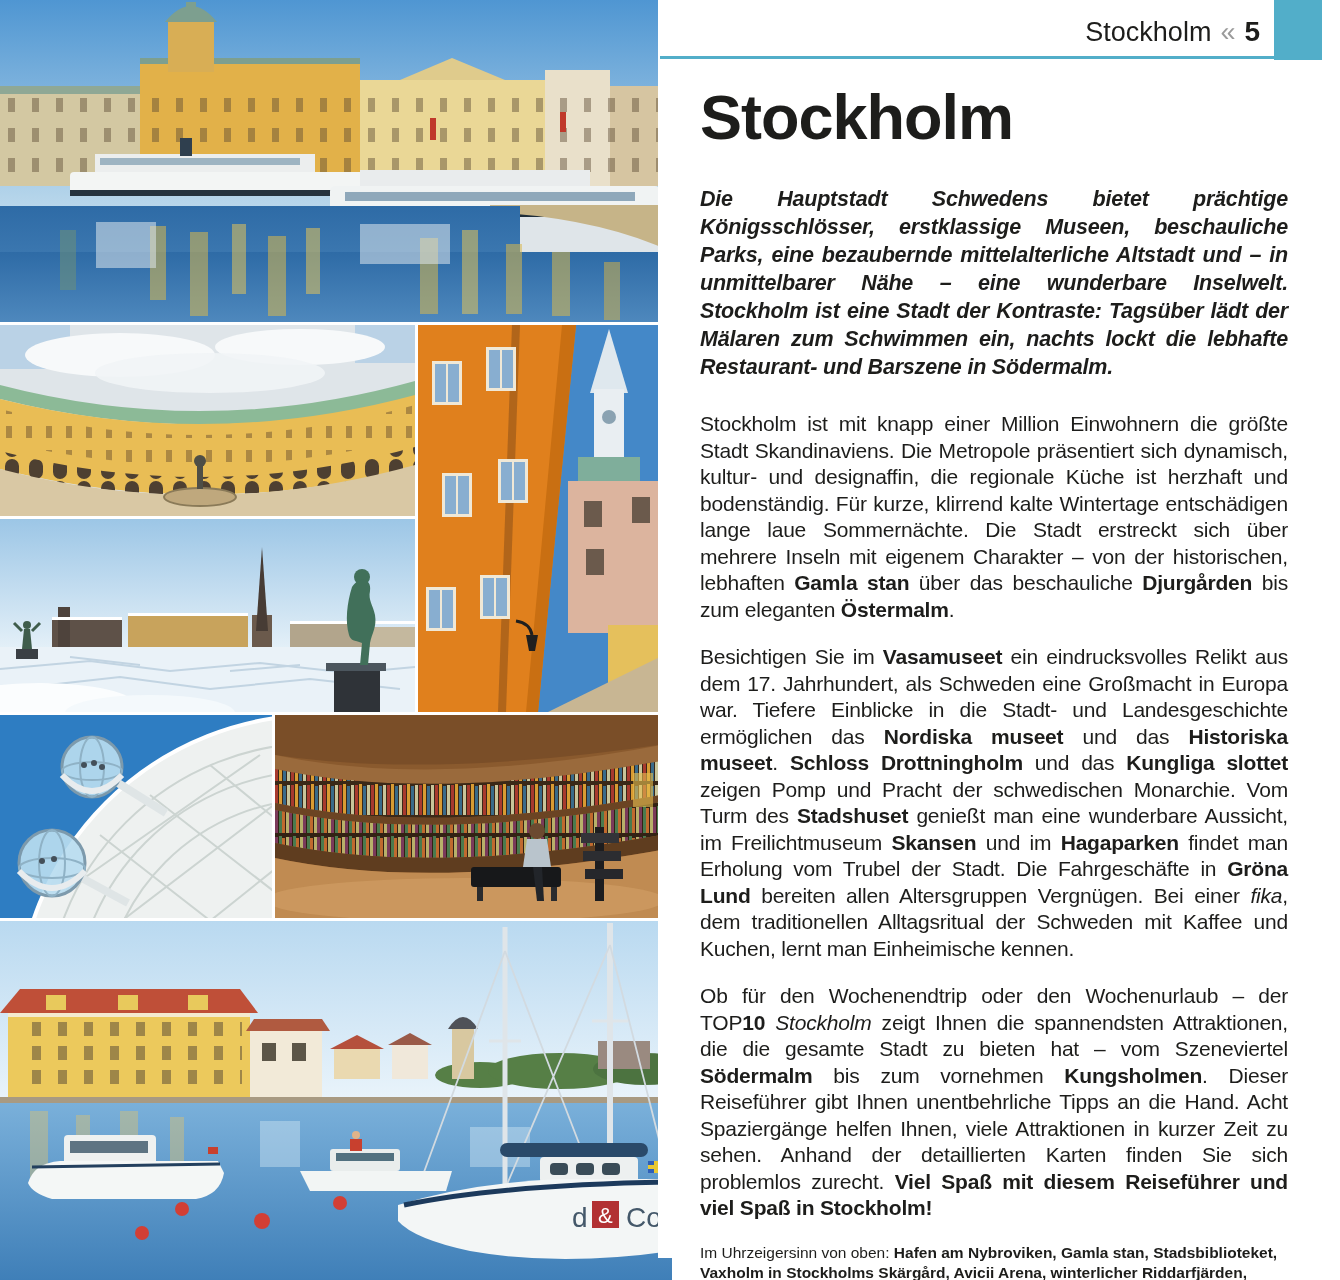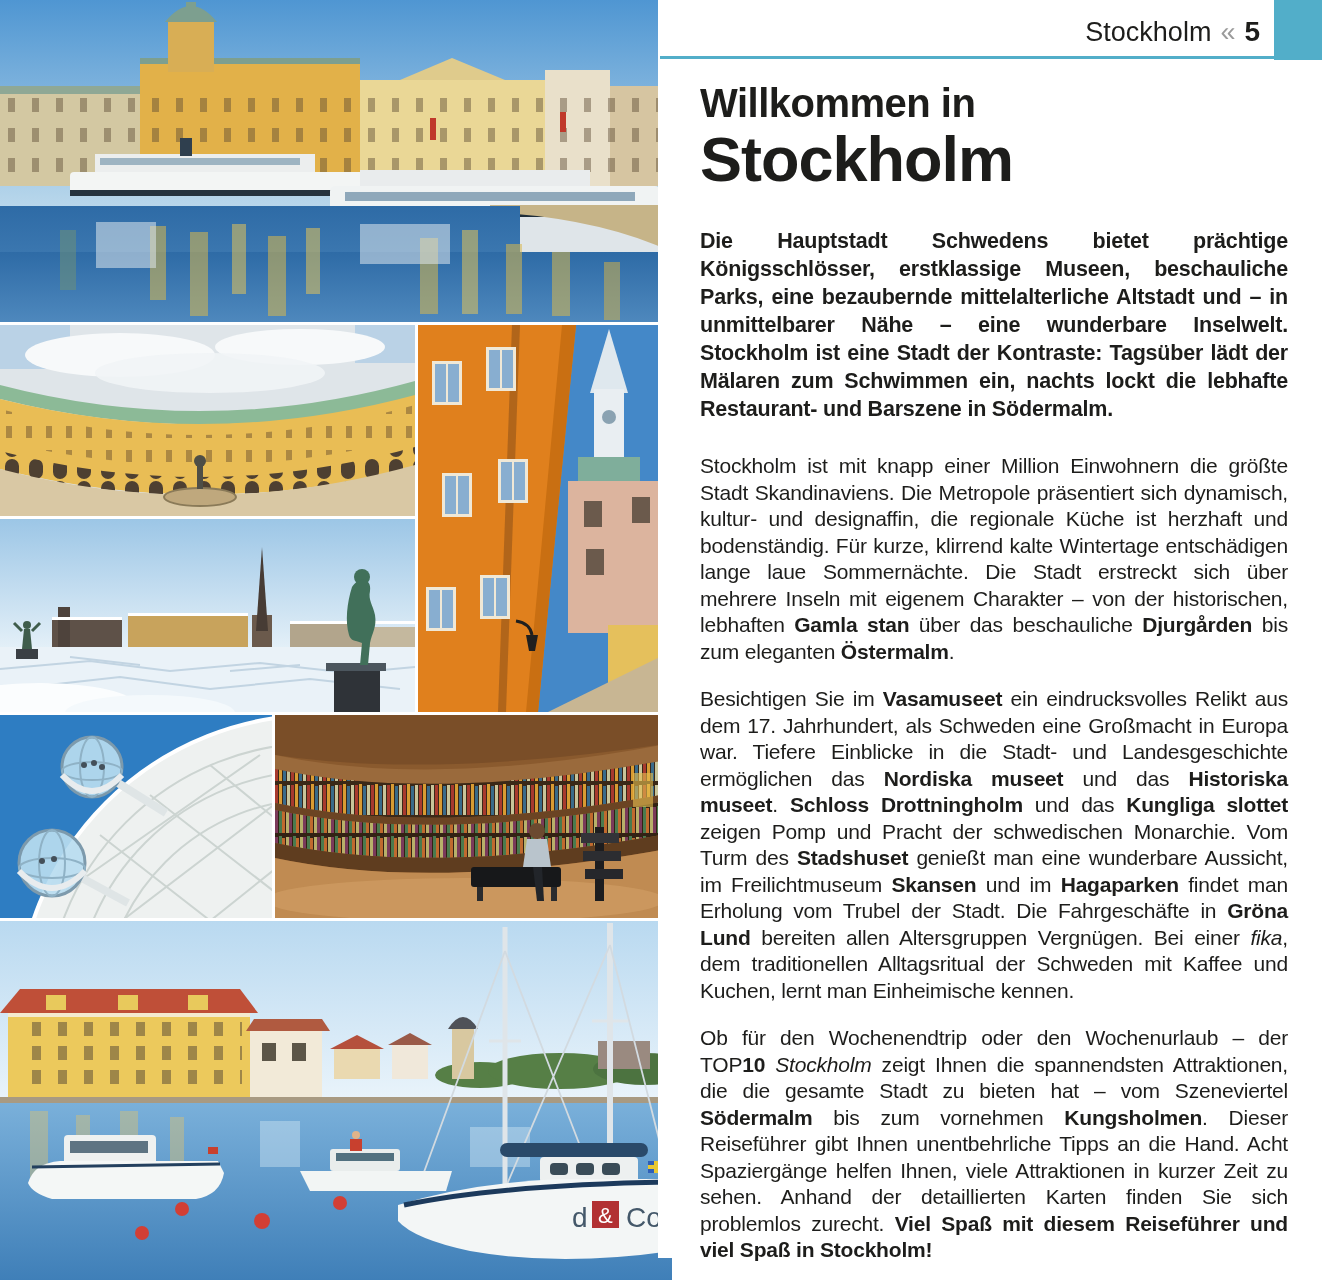--- a/index.html
+++ b/index.html
@@ -23,21 +23,21 @@
   .corner-block{position:absolute;top:0;right:0;width:48px;height:60px;background:var(--accent_teal,#52aec9);}
   .head-rule{position:absolute;top:56px;left:2px;right:48px;height:3px;background:var(--accent_teal,#52aec9);}
   .runhead{position:absolute;top:16px;right:62px;display:flex;align-items:baseline;gap:9px;white-space:nowrap;}
   .runhead .sec{font-size:27px;font-weight:400;color:#1d1d1b;}
   .runhead .chev{font-size:27px;color:var(--chevron_gray,#9b9b9b);}
   .runhead .num{font-size:28px;font-weight:700;color:#1d1d1b;}
 
   .content{position:absolute;left:42px;top:82px;width:588px;}
   .title-line1{font-size:40px;font-weight:700;letter-spacing:-0.5px;line-height:1.06;}
   .title-line2{font-size:63px;font-weight:700;letter-spacing:-1px;line-height:1.0;margin-top:4px;}
-  .intro{margin-top:36px;font-weight:700;font-size:21.5px;line-height:28px;text-align:justify;letter-spacing:-0.2px;}
+  .intro{margin-top:36px;font-weight:700;font-size:21.5px;line-height:28px;text-align:justify;letter-spacing:-0.2px;font-style:italic;}
   .para{margin-top:9px;font-size:21px;line-height:26.5px;text-align:justify;letter-spacing:-0.2px;}
   .para.first{margin-top:30px;}
   .caption{margin-top:18px;font-size:15.5px;line-height:20px;letter-spacing:0;}
   .run-bold{font-weight:700;}
   .run-italic{font-style:italic;}
 </style>
 </head>
 <body>
 
 <div class="page">
@@ -431,21 +431,20 @@
     <div class="corner-block"></div>
     <div class="head-rule"></div>
 
     <div class="runhead">
       <span class="sec">Stockholm</span>
       <span class="chev">«</span>
       <span class="num">5</span>
     </div>
 
     <div class="content">
-      <div class="title-line1">Willkommen in</div>
       <div class="title-line2">Stockholm</div>
 
       <p class="intro">Die Hauptstadt Schwedens bietet prächtige Königsschlösser, erstklassige Museen, beschauliche Parks, eine bezaubernde mittelalterliche Altstadt und – in unmittelbarer Nähe – eine wunderbare Inselwelt. Stockholm ist eine Stadt der Kontraste: Tagsüber lädt der Mälaren zum Schwimmen ein, nachts lockt die lebhafte Restaurant- und Barszene in Södermalm.</p>
 
       <p class="para first"><span>Stockholm ist mit knapp einer Million Einwohnern die größte Stadt Skandinaviens. Die Metropole präsentiert sich dynamisch, kultur- und designaffin, die regionale Küche ist herzhaft und bodenständig. Für kurze, klirrend kalte Wintertage entschädigen lange laue Sommernächte. Die Stadt erstreckt sich über mehrere Inseln mit eigenem Charakter – von der historischen, lebhaften </span><span class="run-bold">Gamla stan</span><span> über das beschauliche </span><span class="run-bold">Djurgården</span><span> bis zum eleganten </span><span class="run-bold">Östermalm</span><span>.</span></p>
       <p class="para"><span>Besichtigen Sie im </span><span class="run-bold">Vasamuseet</span><span> ein eindrucksvolles Relikt aus dem 17. Jahrhundert, als Schweden eine Großmacht in Europa war. Tiefere Einblicke in die Stadt- und Landesgeschichte ermöglichen das </span><span class="run-bold">Nordiska museet</span><span> und das </span><span class="run-bold">Historiska museet</span><span>. </span><span class="run-bold">Schloss Drottningholm</span><span> und das </span><span class="run-bold">Kungliga slottet</span><span> zeigen Pomp und Pracht der schwedischen Monarchie. Vom Turm des </span><span class="run-bold">Stadshuset</span><span> genießt man eine wunderbare Aussicht, im Freilichtmuseum </span><span class="run-bold">Skansen</span><span> und im </span><span class="run-bold">Hagaparken</span><span> findet man Erholung vom Trubel der Stadt. Die Fahrgeschäfte in </span><span class="run-bold">Gröna Lund</span><span> bereiten allen Altersgruppen Vergnügen. Bei einer </span><span class="run-italic">fika</span><span>, dem traditionellen Alltagsritual der Schweden mit Kaffee und Kuchen, lernt man Einheimische kennen.</span></p>
       <p class="para"><span>Ob für den Wochenendtrip oder den Wochenurlaub – der TOP</span><span class="run-bold">10</span><span> </span><span class="run-italic">Stockholm</span><span> zeigt Ihnen die spannendsten Attraktionen, die die gesamte Stadt zu bieten hat – vom Szeneviertel </span><span class="run-bold">Södermalm</span><span> bis zum vornehmen </span><span class="run-bold">Kungsholmen</span><span>. Dieser Reiseführer gibt Ihnen unentbehrliche Tipps an die Hand. Acht Spaziergänge helfen Ihnen, viele Attraktionen in kurzer Zeit zu sehen. Anhand der detaillierten Karten finden Sie sich problemlos zurecht. </span><span class="run-bold">Viel Spaß mit diesem Reiseführer und viel Spaß in Stockholm!</span></p>
 
       <p class="caption"><span>Im Uhrzeigersinn von oben: </span><span class="run-bold">Hafen am Nybroviken, Gamla stan, Stadsbiblioteket, Vaxholm in Stockholms Skärgård, Avicii Arena, winterlicher Riddarfjärden, Brantingtorget in Gamla stan</span></p>
     </div>

